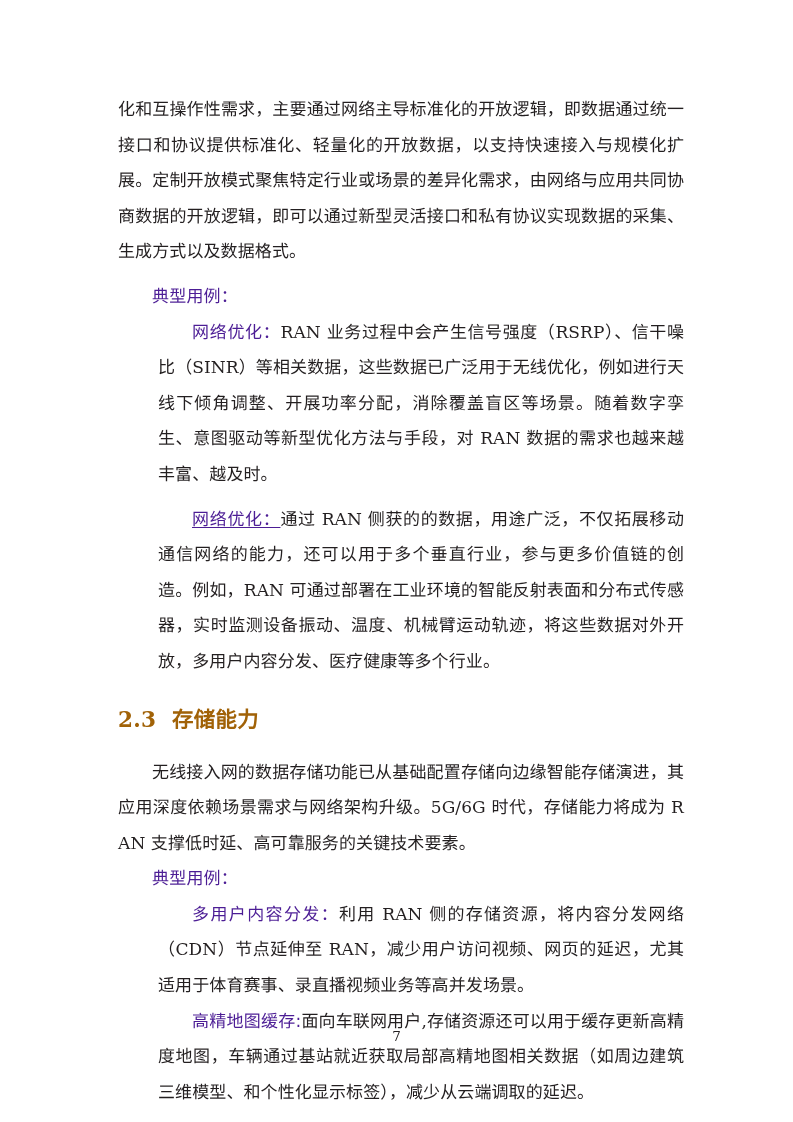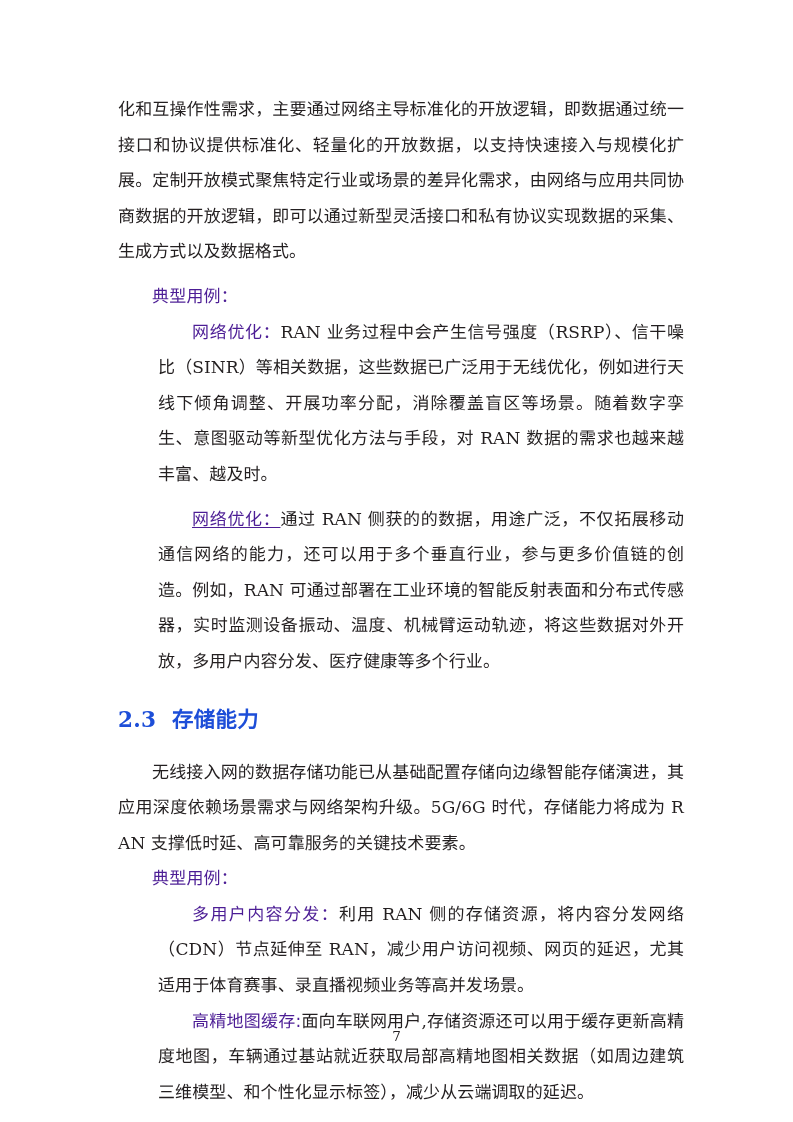--- a/index.html
+++ b/index.html
@@ -60,21 +60,21 @@
     text-decoration: underline;
     text-underline-offset: 2px;
   }
 
   
   .sec-heading {
     font-family: "DejaVu Sans", "Liberation Sans", sans-serif;
     font-weight: 700;
     font-size: 21.5px;
     line-height: 30px;
-    color: #1d4ed8;
+    color: #a16207;
     margin: 0;
     letter-spacing: 0.3px;
     white-space: pre;
   }
 
   .sec-num {
     font-family: "DejaVu Serif", "Liberation Serif", serif;
     font-weight: 700;
   }
 

